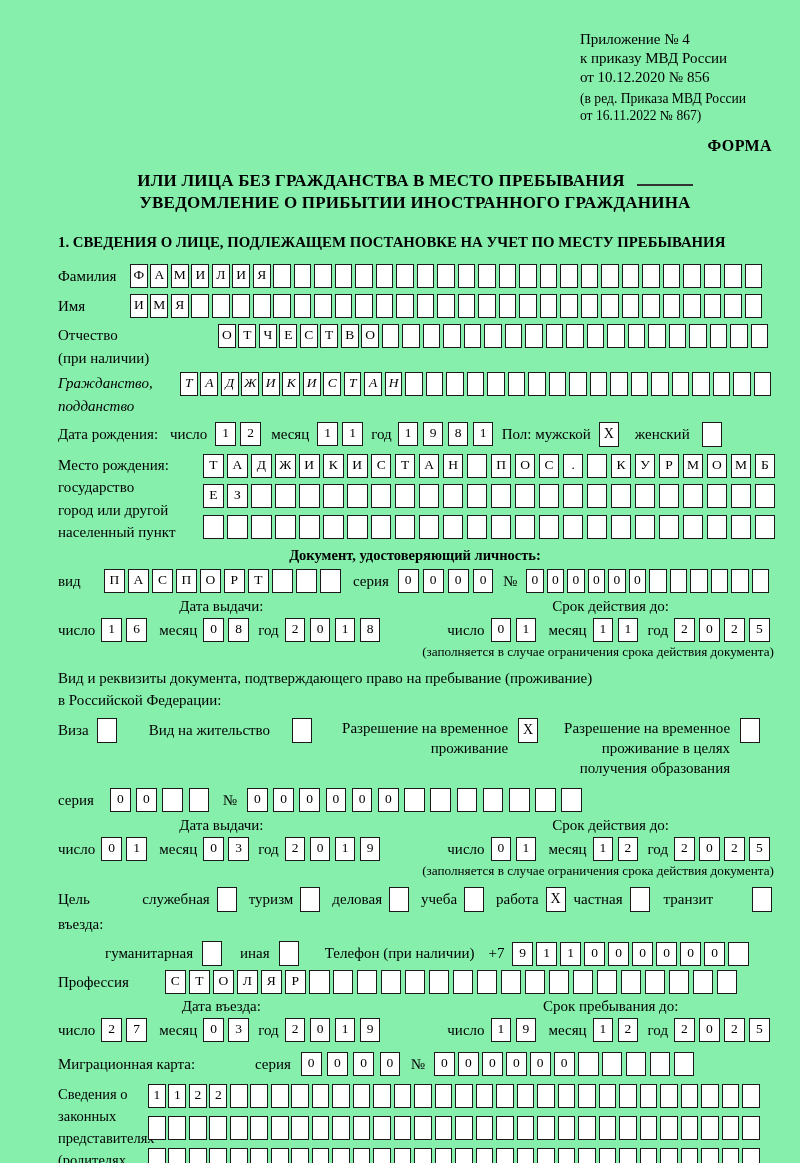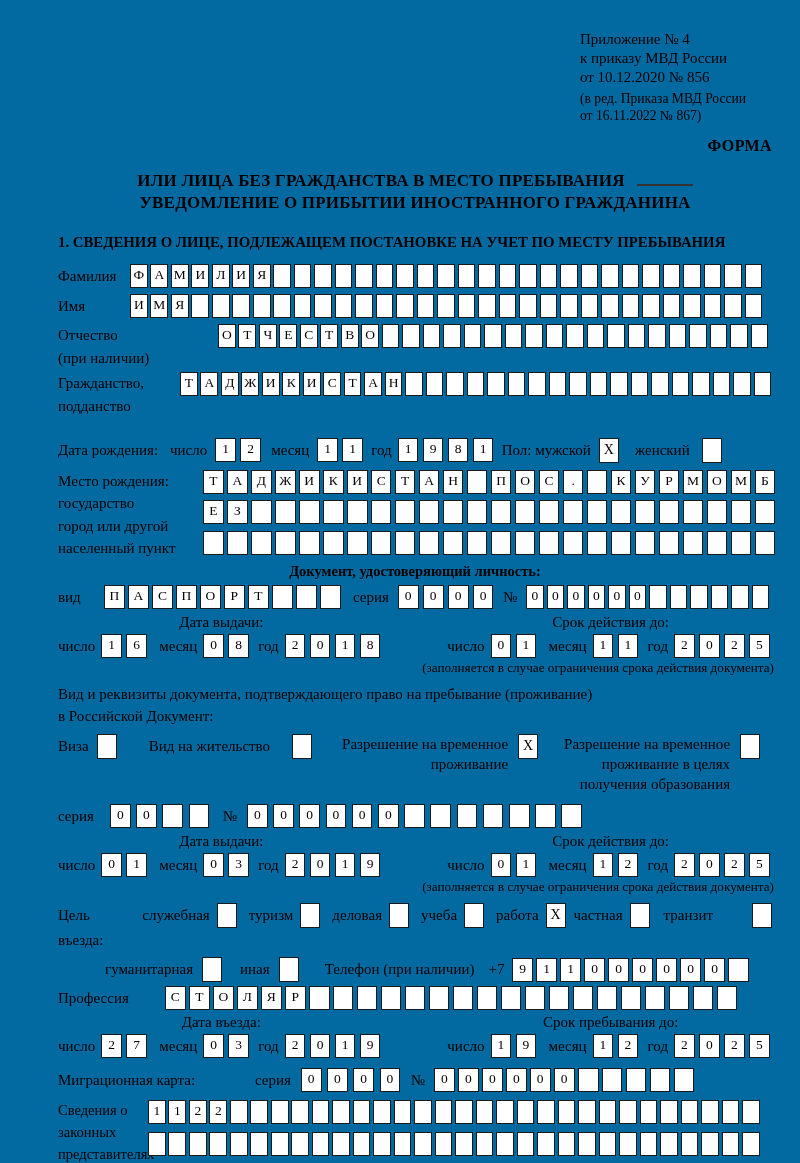--- a/index.html
+++ b/index.html
@@ -1,17 +1,17 @@
 <!DOCTYPE html>
 <html><head>
 <meta charset="utf-8">
 <style>
   html,body{margin:0;padding:0;background:#fff;}
   body{width:800px;height:1163px;font-family:"Liberation Serif","DejaVu Serif",serif;color:#000;}
-  .page{position:relative;box-sizing:border-box;width:800px;height:1163px;padding:30px 28px 0 58px;overflow:hidden;background:#0369a1;}
+  .page{position:relative;box-sizing:border-box;width:800px;height:1163px;padding:30px 28px 0 58px;overflow:hidden;background:#86efac;}
   .topright{margin-left:auto;width:192px;font-size:15px;line-height:1.26;}
   .topright .ed{font-size:13.6px;margin-top:4px;line-height:1.25;}
   .forma{text-align:right;font-weight:bold;font-size:16px;margin-top:12px;letter-spacing:.4px;}
   .title{text-align:center;font-weight:bold;font-size:17px;margin-top:15px;line-height:1.32;letter-spacing:.2px;}
   .blank-line{display:inline-block;width:56px;border-bottom:2.4px solid #333;margin-left:12px;vertical-align:baseline;}
   .sec1{font-weight:bold;font-size:14.8px;margin-top:19px;margin-bottom:13px;}
   .frow{display:flex;align-items:flex-start;margin-bottom:6px;font-size:15px;}
   .flabel{flex:none;line-height:24px;}
   .lblcol{flex:none;line-height:21.5px;}
   .cells{display:flex;flex:none;}
@@ -168,21 +168,21 @@
         <span class="cell s"></span>
         <span class="cell s"></span>
         <span class="cell s"></span>
         <span class="cell s"></span>
         <span class="cell s"></span>
         <span class="cell s"></span>
         <span class="cell s"></span>
       </div>
   </div>
 
-  <div class="frow" style="margin-bottom:20px;">
+  <div class="frow" style="margin-bottom:4px;font-style:italic;">
     <div class="lblcol" style="width:122px;line-height:23px;">
       <div>Гражданство,</div>
       <div>подданство</div>
     </div>
     <div class="cells">
         <span class="cell s">Т</span>
         <span class="cell s">А</span>
         <span class="cell s">Д</span>
         <span class="cell s">Ж</span>
         <span class="cell s">И</span>
@@ -410,21 +410,21 @@
             <span class="cell d">2</span>
             <span class="cell d">5</span>
           </div>
       </div>
     </div>
   </div>
   <div class="note-row">(заполняется в случае ограничения срока действия документа)</div>
 
   <div class="intro">
     <div>Вид и реквизиты документа, подтверждающего право на пребывание (проживание)</div>
-    <div>в Российской Документ:</div>
+    <div>в Российской Федерации:</div>
   </div>
 
   <div class="optrow">
     <div class="opt">
       <span class="ol">Виза</span>
       <span class="chk"></span>
     </div>
     <div class="opt" style="margin-left:32px;">
       <span class="ol">Вид на жительство</span>
       <span class="chk" style="margin-left:14px;"></span>

